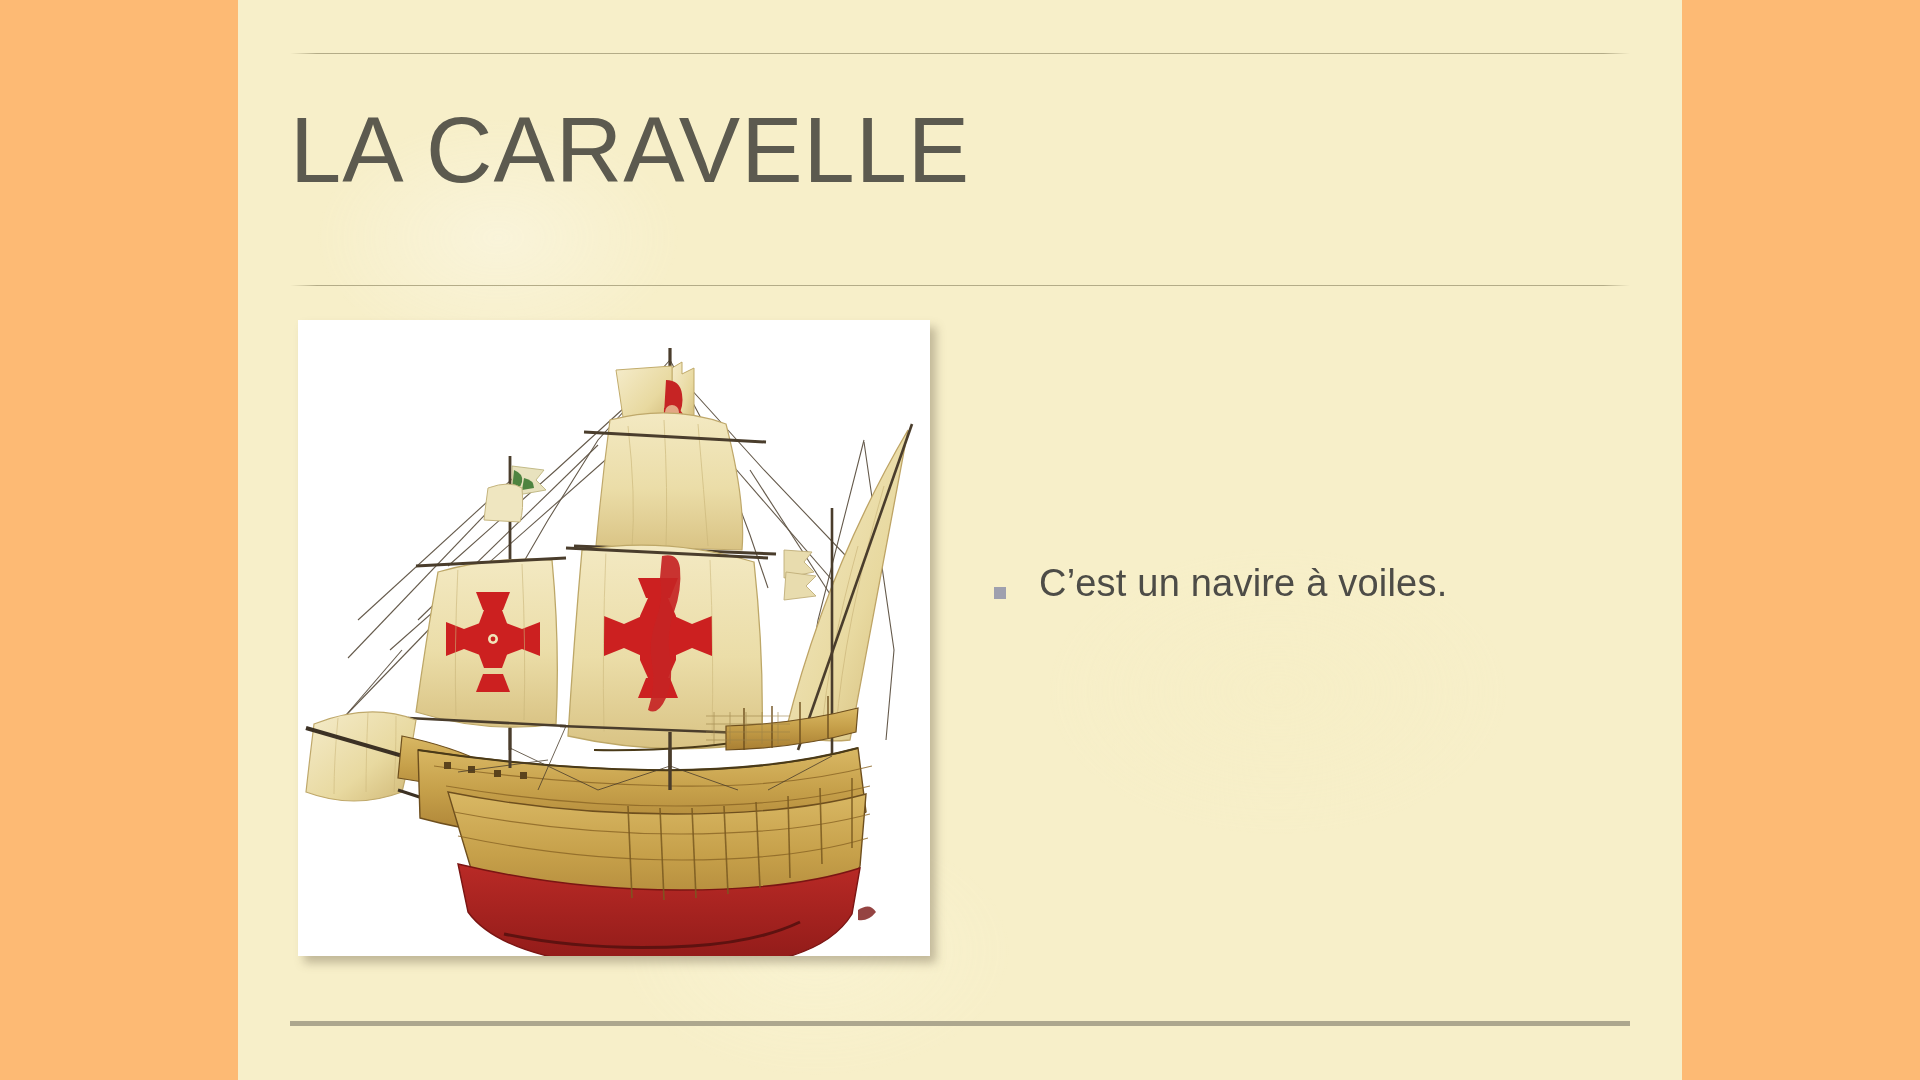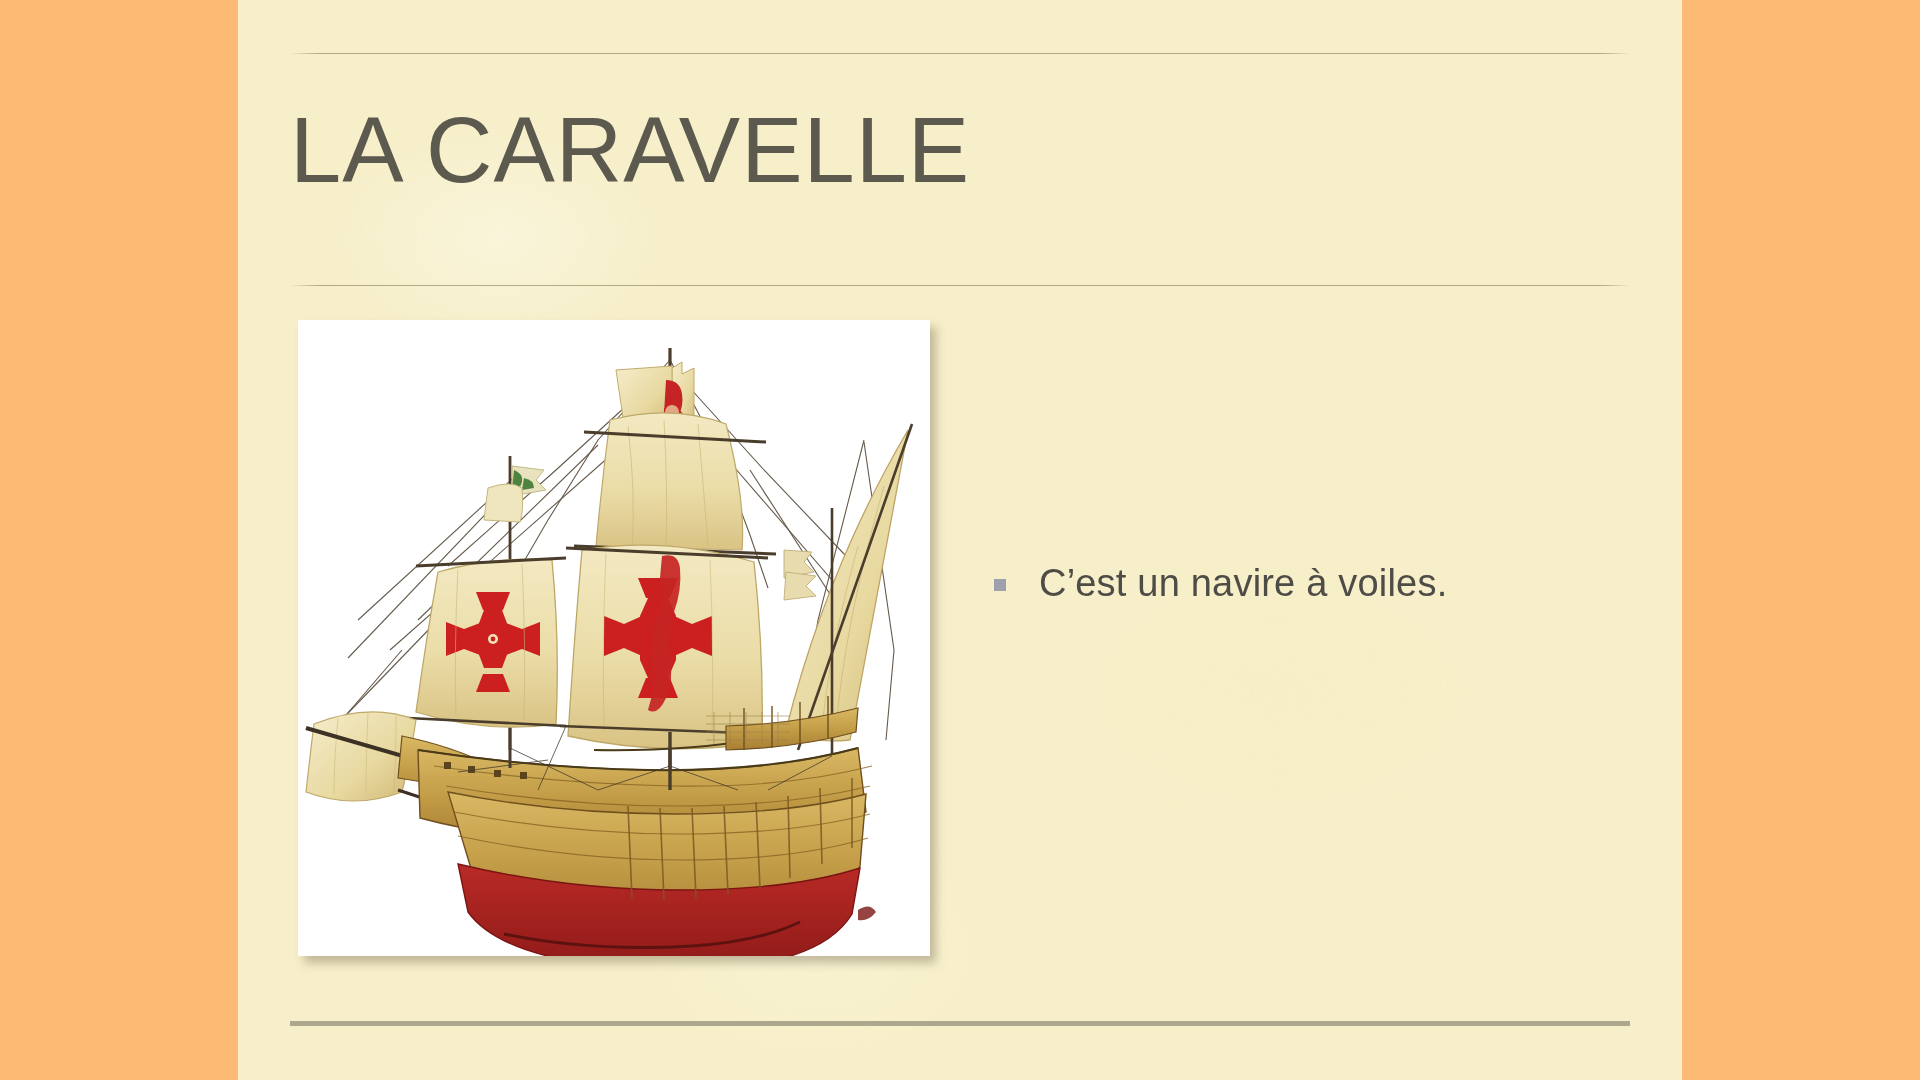--- a/index.html
+++ b/index.html
@@ -96,21 +96,21 @@
 
   
   #bullets {
     position: absolute;
     left: 756px;
     top: 560px;
     width: 630px;
   }
   .bullet-row {
     display: flex;
-    align-items: flex-start;
+    align-items: center;
     margin-bottom: 42px;
   }
   .bullet-marker {
     flex: 0 0 auto;
     width: 12px;
     height: 12px;
     background: #9FA0AE;
     margin-top: 19px;
     margin-right: 33px;
   }

